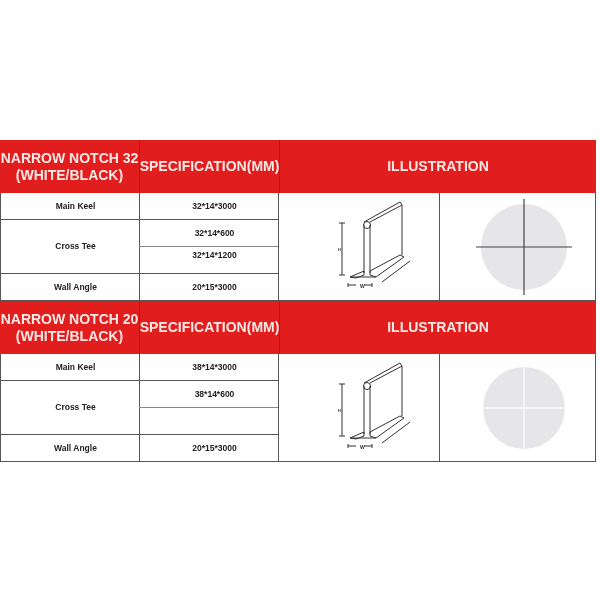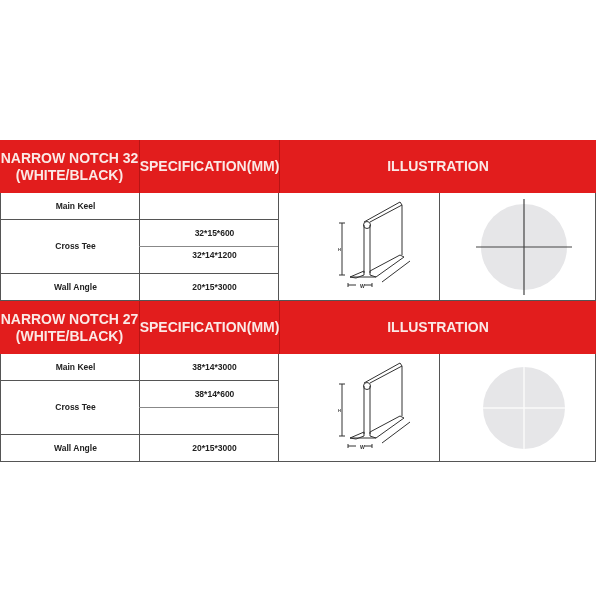--- a/index.html
+++ b/index.html
@@ -26,22 +26,23 @@
   <div class="section">
     <div class="hdr">
       <div class="c1">
         <span><span>NARROW NOTCH 32</span><br><span>(WHITE/BLACK)</span></span>
       </div>
       <div class="c2">SPECIFICATION(MM)</div>
       <div class="c3">ILLUSTRATION</div>
     </div>
     <div class="body">
       <div class="cell" style="left:0;top:0;width:139px;height:26px;">Main Keel</div>
+      <div class="cell" style="left:139px;top:0;width:139px;height:26px;">32*14*3000</div>
       <div class="cell" style="left:0;top:26px;width:139px;height:54px;">Cross Tee</div>
-      <div class="cell" style="left:139px;top:26px;width:139px;height:27px;">32*15*600</div>
+      <div class="cell" style="left:139px;top:26px;width:139px;height:27px;">32*14*600</div>
       <div class="cell" style="left:139px;top:48px;width:139px;height:27px;">32*14*1200</div>
       <div class="cell" style="left:0;top:80px;width:139px;height:27px;">Wall Angle</div>
       <div class="cell" style="left:139px;top:80px;width:139px;height:27px;">20*15*3000</div>
 
       <div class="vl" style="left:0;top:0;height:107px;"></div>
       <div class="vl" style="left:139px;top:0;height:107px;"></div>
       <div class="vl" style="left:278px;top:0;height:107px;"></div>
       <div class="vl" style="left:439px;top:0;height:107px;"></div>
       <div class="vl" style="left:595px;top:0;height:107px;"></div>
       <div class="hl" style="left:0;top:26px;width:278px;"></div>
@@ -79,21 +80,21 @@
           <line x1="48" y1="0" x2="48" y2="96" stroke="#444" stroke-width="1.2"></line>
           <line x1="0" y1="48" x2="96" y2="48" stroke="#444" stroke-width="1.2"></line>
         </svg>
       </div>
     </div>
   </div>
 
   <div class="section">
     <div class="hdr">
       <div class="c1">
-        <span><span>NARROW NOTCH 27</span><br><span>(WHITE/BLACK)</span></span>
+        <span><span>NARROW NOTCH 20</span><br><span>(WHITE/BLACK)</span></span>
       </div>
       <div class="c2">SPECIFICATION(MM)</div>
       <div class="c3">ILLUSTRATION</div>
     </div>
     <div class="body">
       <div class="cell" style="left:0;top:0;width:139px;height:26px;">Main Keel</div>
       <div class="cell" style="left:139px;top:0;width:139px;height:26px;">38*14*3000</div>
       <div class="cell" style="left:0;top:26px;width:139px;height:54px;">Cross Tee</div>
       <div class="cell" style="left:139px;top:26px;width:139px;height:27px;">38*14*600</div>
       <div class="cell" style="left:0;top:80px;width:139px;height:27px;">Wall Angle</div>

